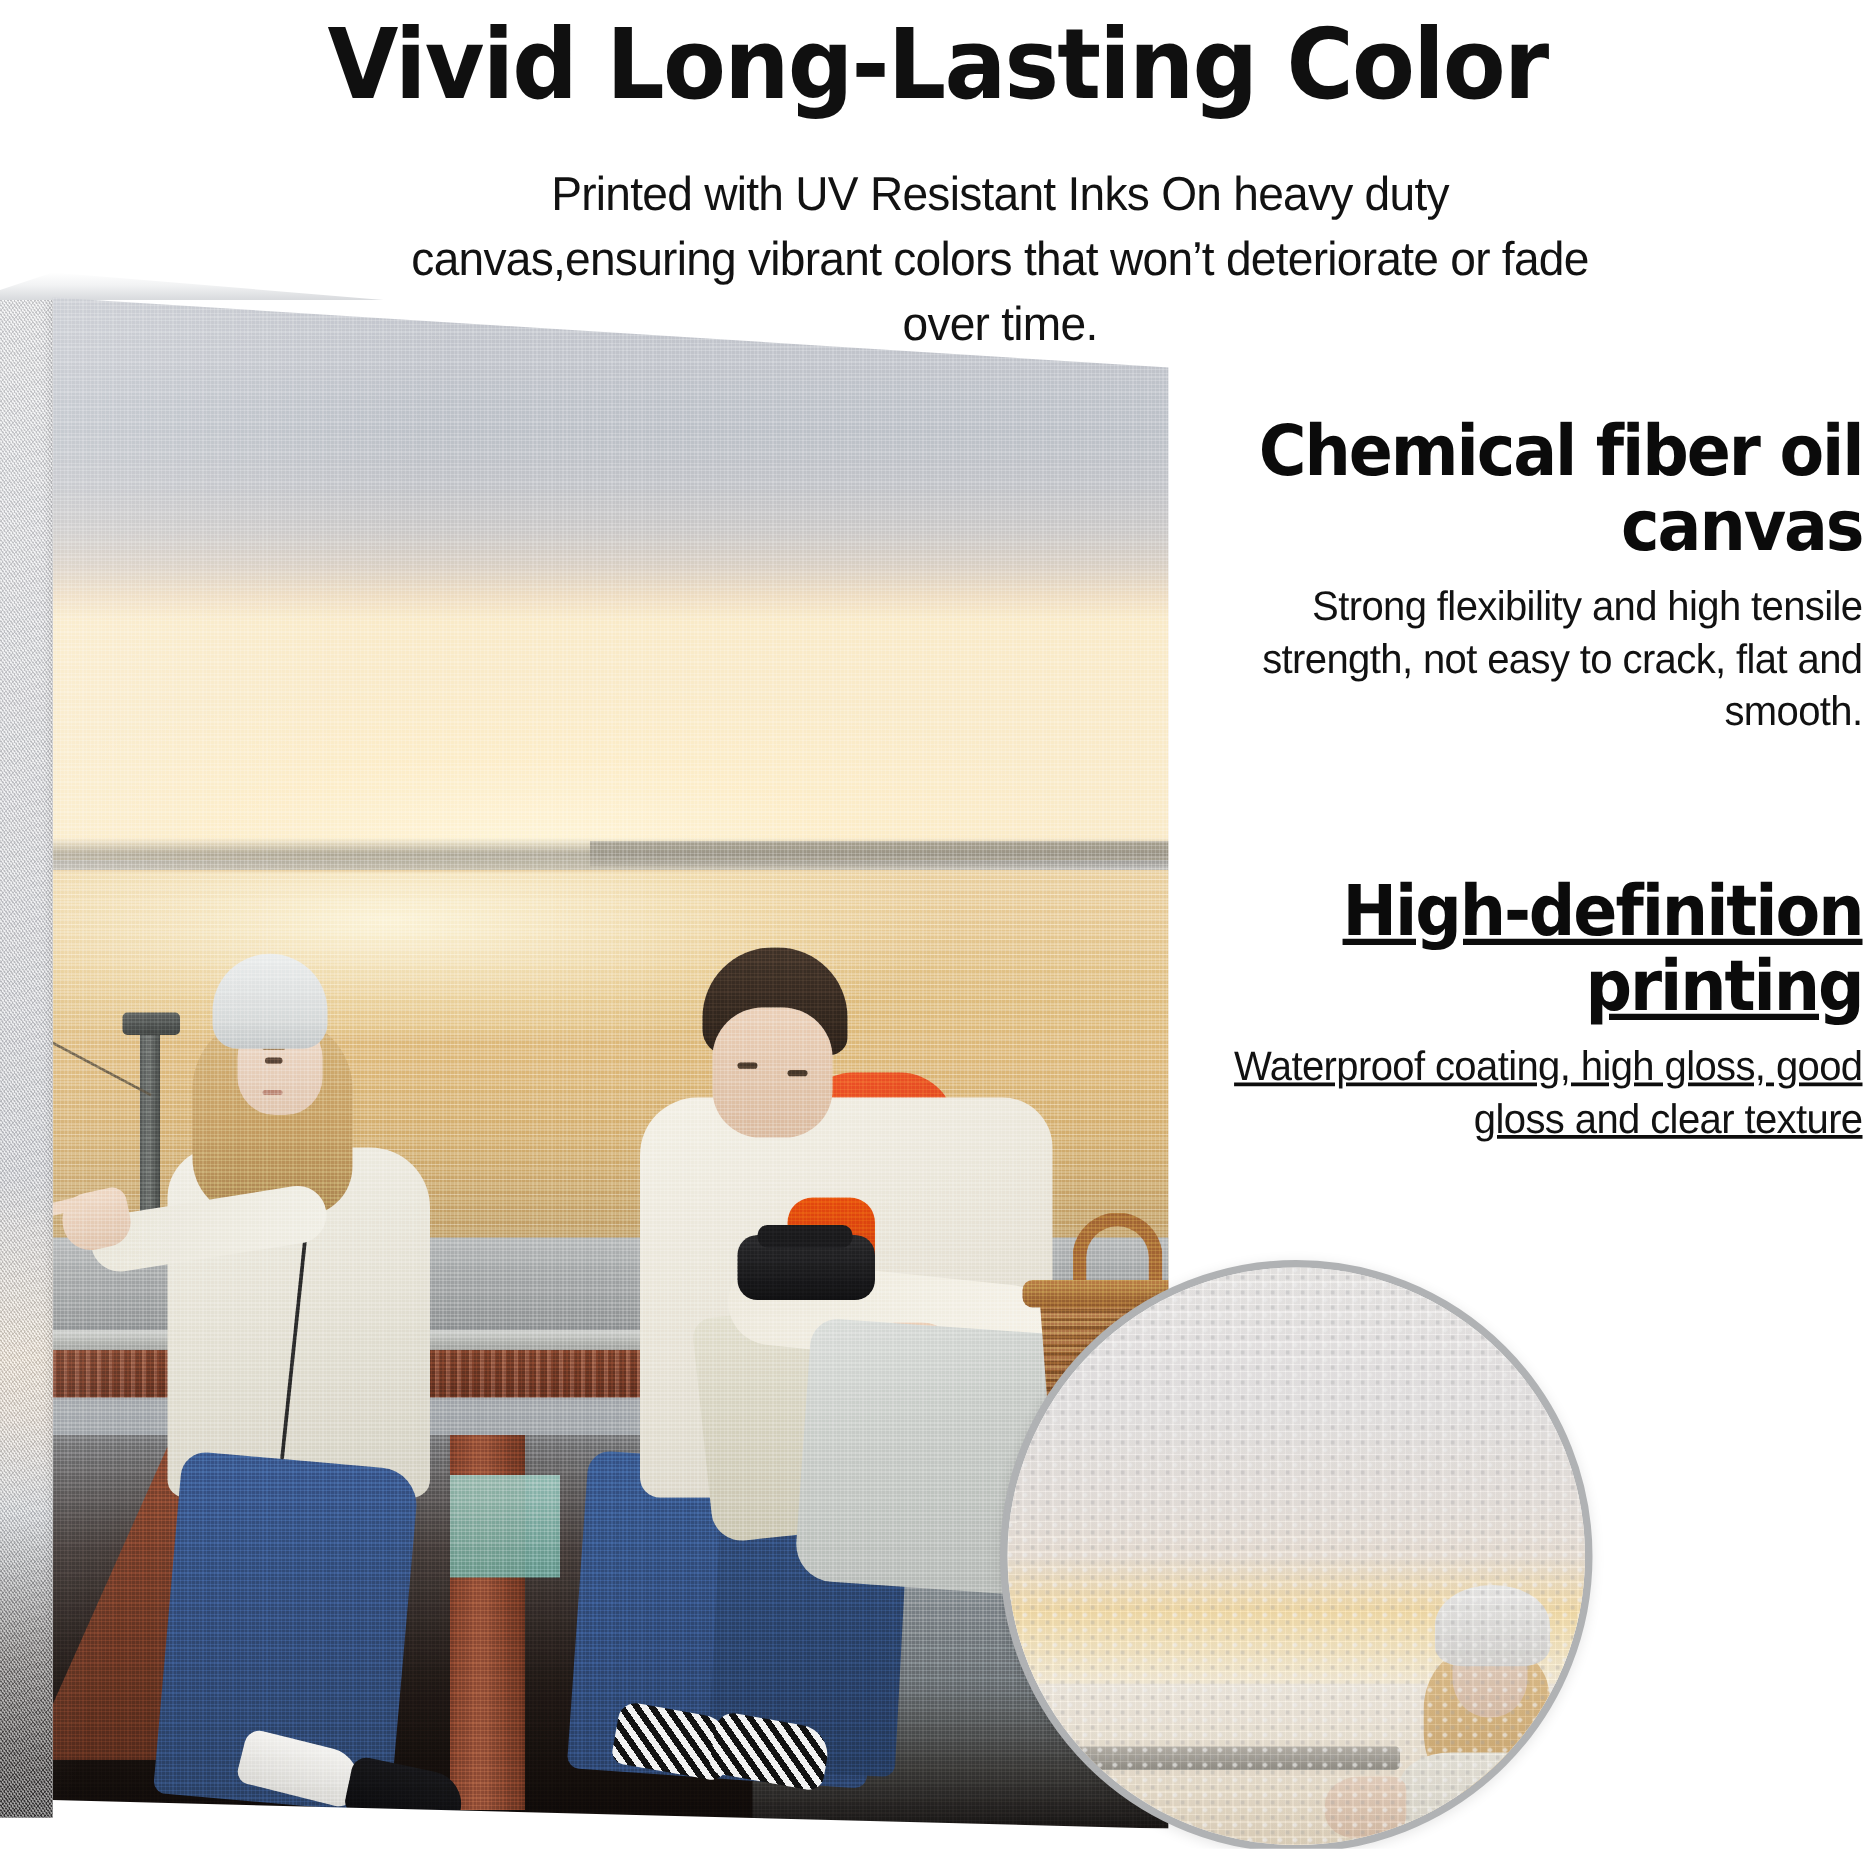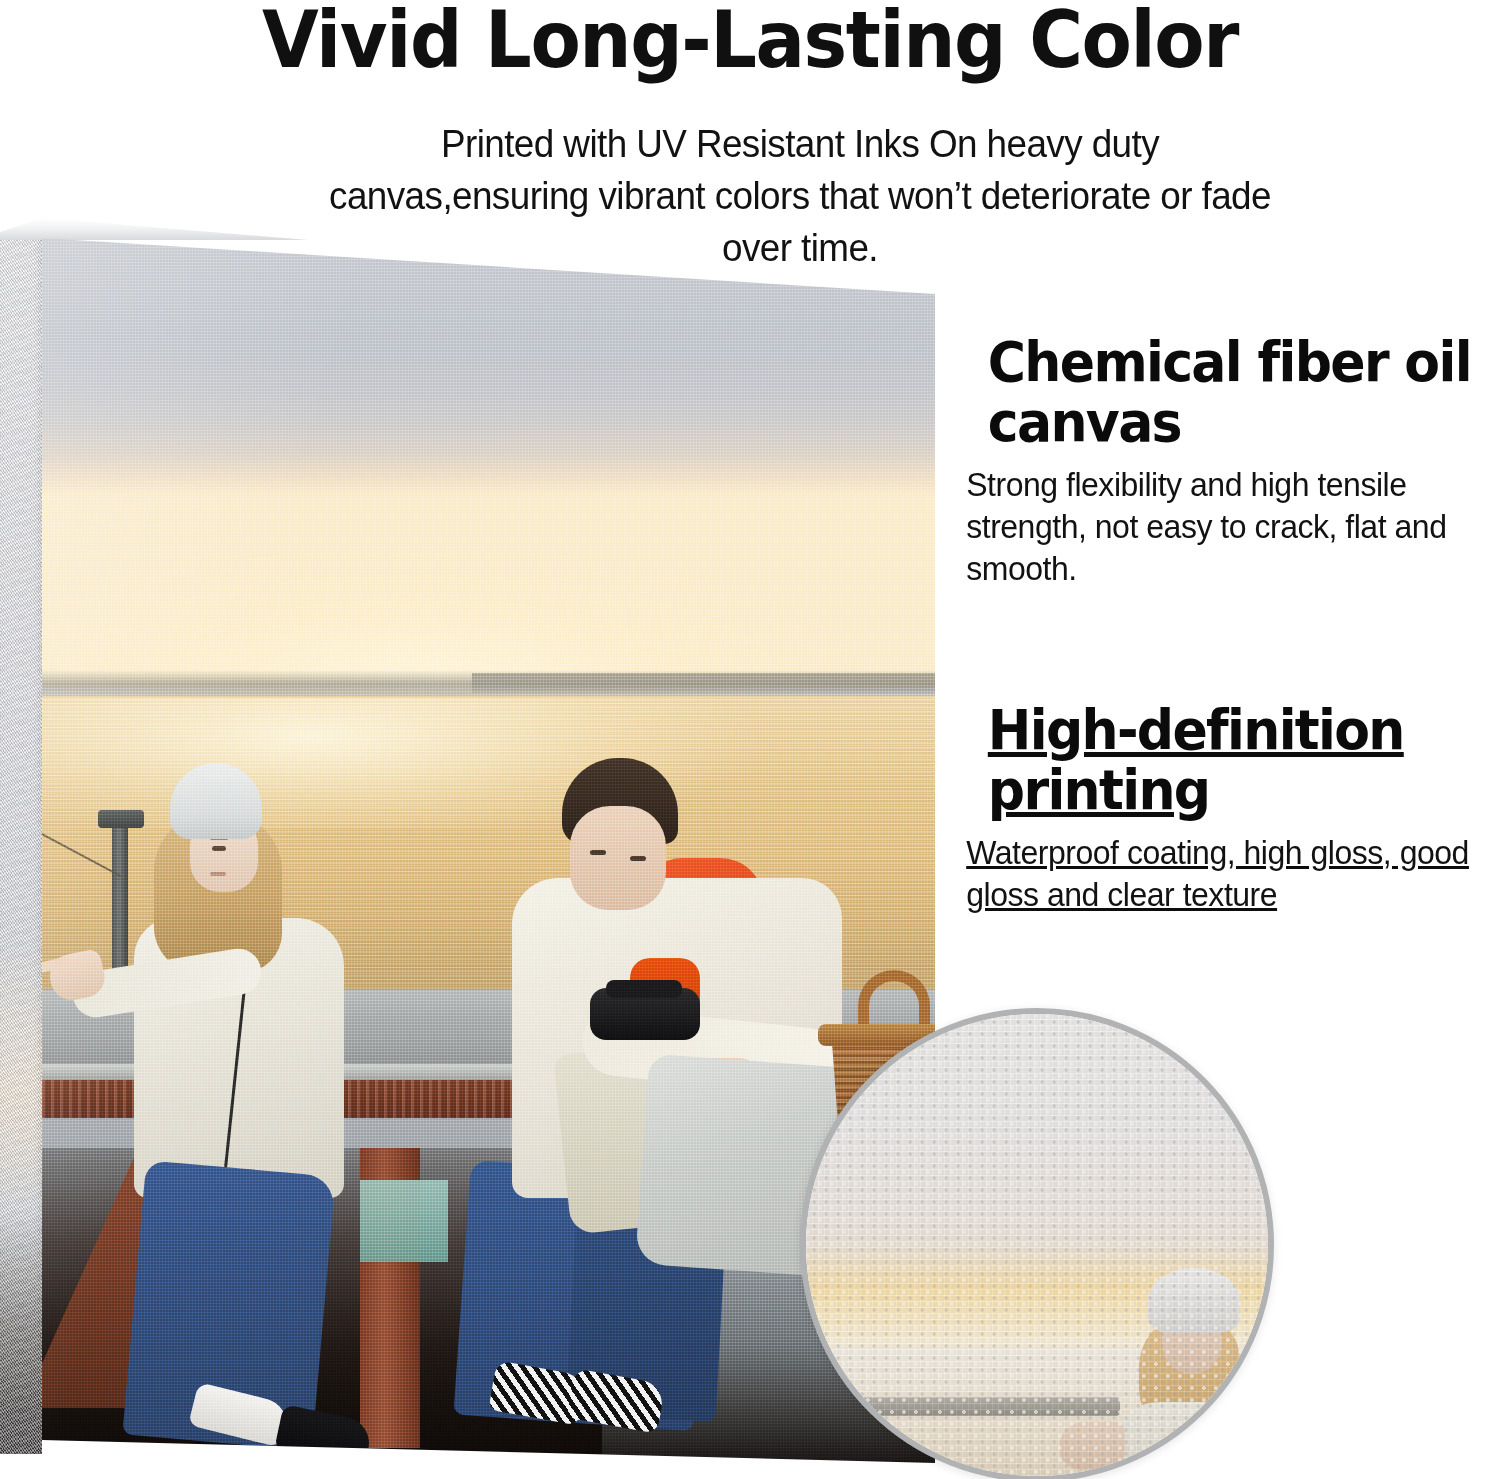--- a/index.html
+++ b/index.html
@@ -7,21 +7,21 @@
   html,body { background:#ffffff; }
   body {
     width:1500px; height:1479px;
     position:relative; overflow:hidden;
     font-family:"Liberation Sans", sans-serif;
     color:#0d0d0d;
     -webkit-font-smoothing:antialiased;
   }
 
   
-  .header { position:absolute; left:0; top:0; width:1244px; height:225px;padding-left:13px; }
+  .header { position:absolute; left:0; top:12px; width:1244px; height:225px;padding-left:13px; }
   .headline {
     position:absolute; left:0; top:-2px; width:1500px;
     text-align:center;
     font-family:"DejaVu Sans", sans-serif;
     font-weight:700;
     font-size:78px;
     line-height:84px;
     letter-spacing:-1.5px;
     color:#101010;
     transform:scaleX(0.94);
@@ -359,21 +359,21 @@
       repeating-linear-gradient(90deg, rgba(255,255,255,.22) 0 1px, rgba(0,0,0,.07) 1px 3px);
     opacity:.62;
     mix-blend-mode:overlay;
   }
   .face-sheen {
     position:absolute; inset:0; pointer-events:none;
     background:linear-gradient(105deg, rgba(255,255,255,.18) 0%, rgba(255,255,255,0) 28%);
   }
 
   
-  .feature { position:absolute; text-align:left; }
+  .feature { position:absolute; text-align:right; }
   .feature-title {
     font-family:"DejaVu Sans", sans-serif;
     font-weight:700;
     font-size:56px;
     line-height:60px;
     letter-spacing:-1.8px;
     color:#0b0b0b;
     transform:scaleX(0.93);
     transform-origin:100% 50%;
   }

